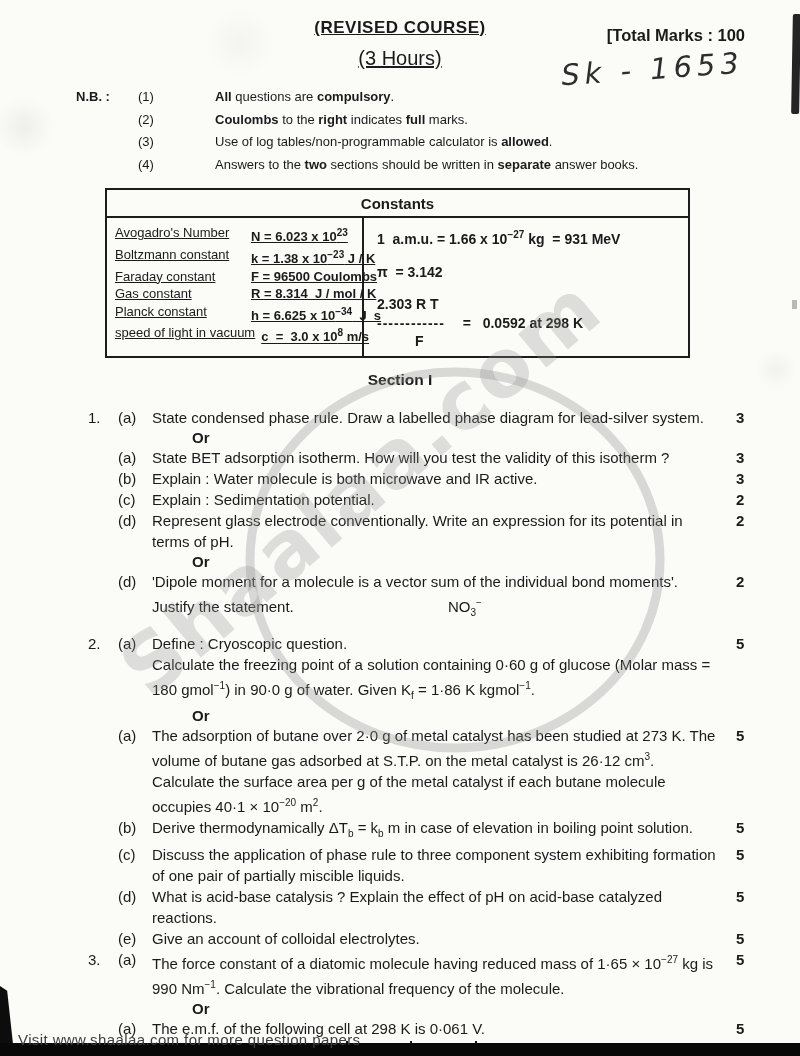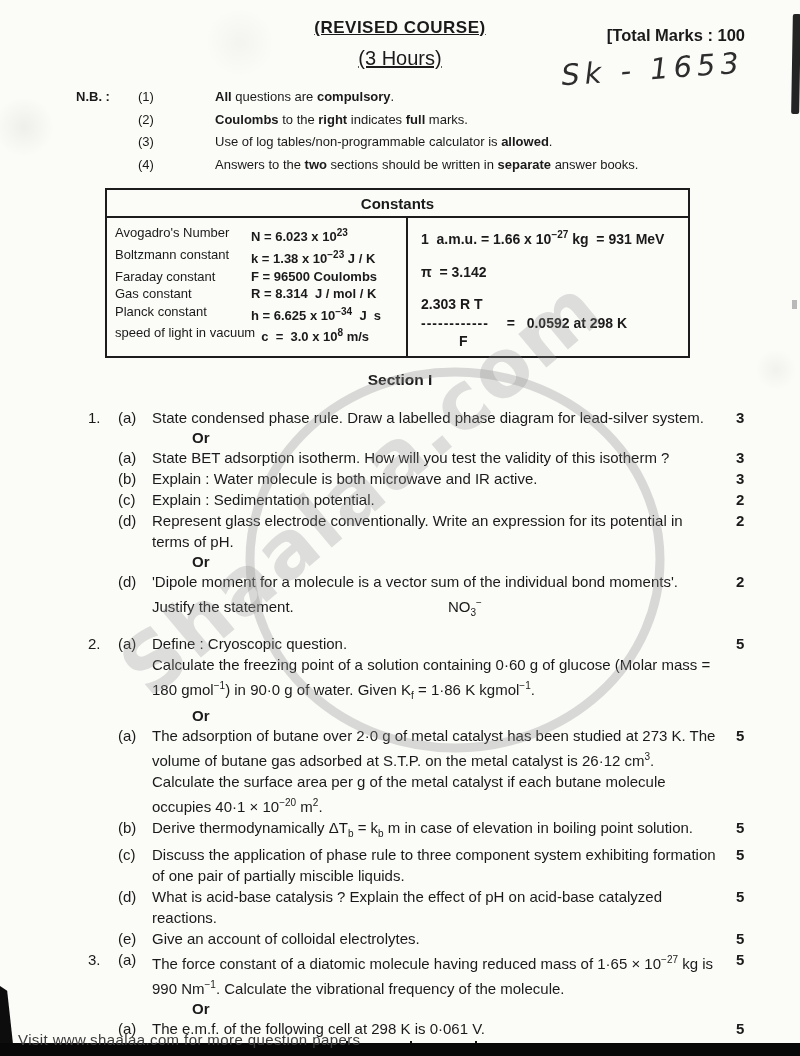--- a/index.html
+++ b/index.html
@@ -32,22 +32,22 @@
   .nb-num{grid-column:2;}
   .nb-text{grid-column:3;margin-left:37px;}
   .nb b{font-weight:700;}
   
   .const-table{
     margin:12px 0 0 105px;width:585px;border:2.5px solid #1c1c1c;box-sizing:border-box;
   }
   .const-title{font-weight:700;font-size:15px;text-align:center;padding:5px 0 4px 0;
     border-bottom:2px solid #1c1c1c;}
   .const-body{display:flex;}
-  .const-left{width:301px;padding:6px 4px 10px 8px;box-sizing:border-box;
-    border-right:2px solid #1c1c1c;font-size:13px;line-height:17.5px;}
+  .const-left{width:257px;padding:6px 4px 10px 8px;box-sizing:border-box;
+    border-right:2px solid #1c1c1c;font-size:13px;line-height:17.5px;text-decoration:underline;}
   .const-row{display:flex;}
   .const-name{min-width:130px;flex-shrink:0;}
   .const-value{font-weight:700;margin-left:6px;white-space:nowrap;}
   .const-right{flex:1;padding:8px 6px 6px 13px;font-size:14px;font-weight:700;line-height:18px;}
   .amu-line{margin-top:0;}
   .pi-line{margin-top:15px;}
   .frac{margin-top:14px;}
   .frac-num{margin-bottom:1px;}
   .frac-mid{white-space:nowrap;}
   .frac-rule{letter-spacing:1px;}

